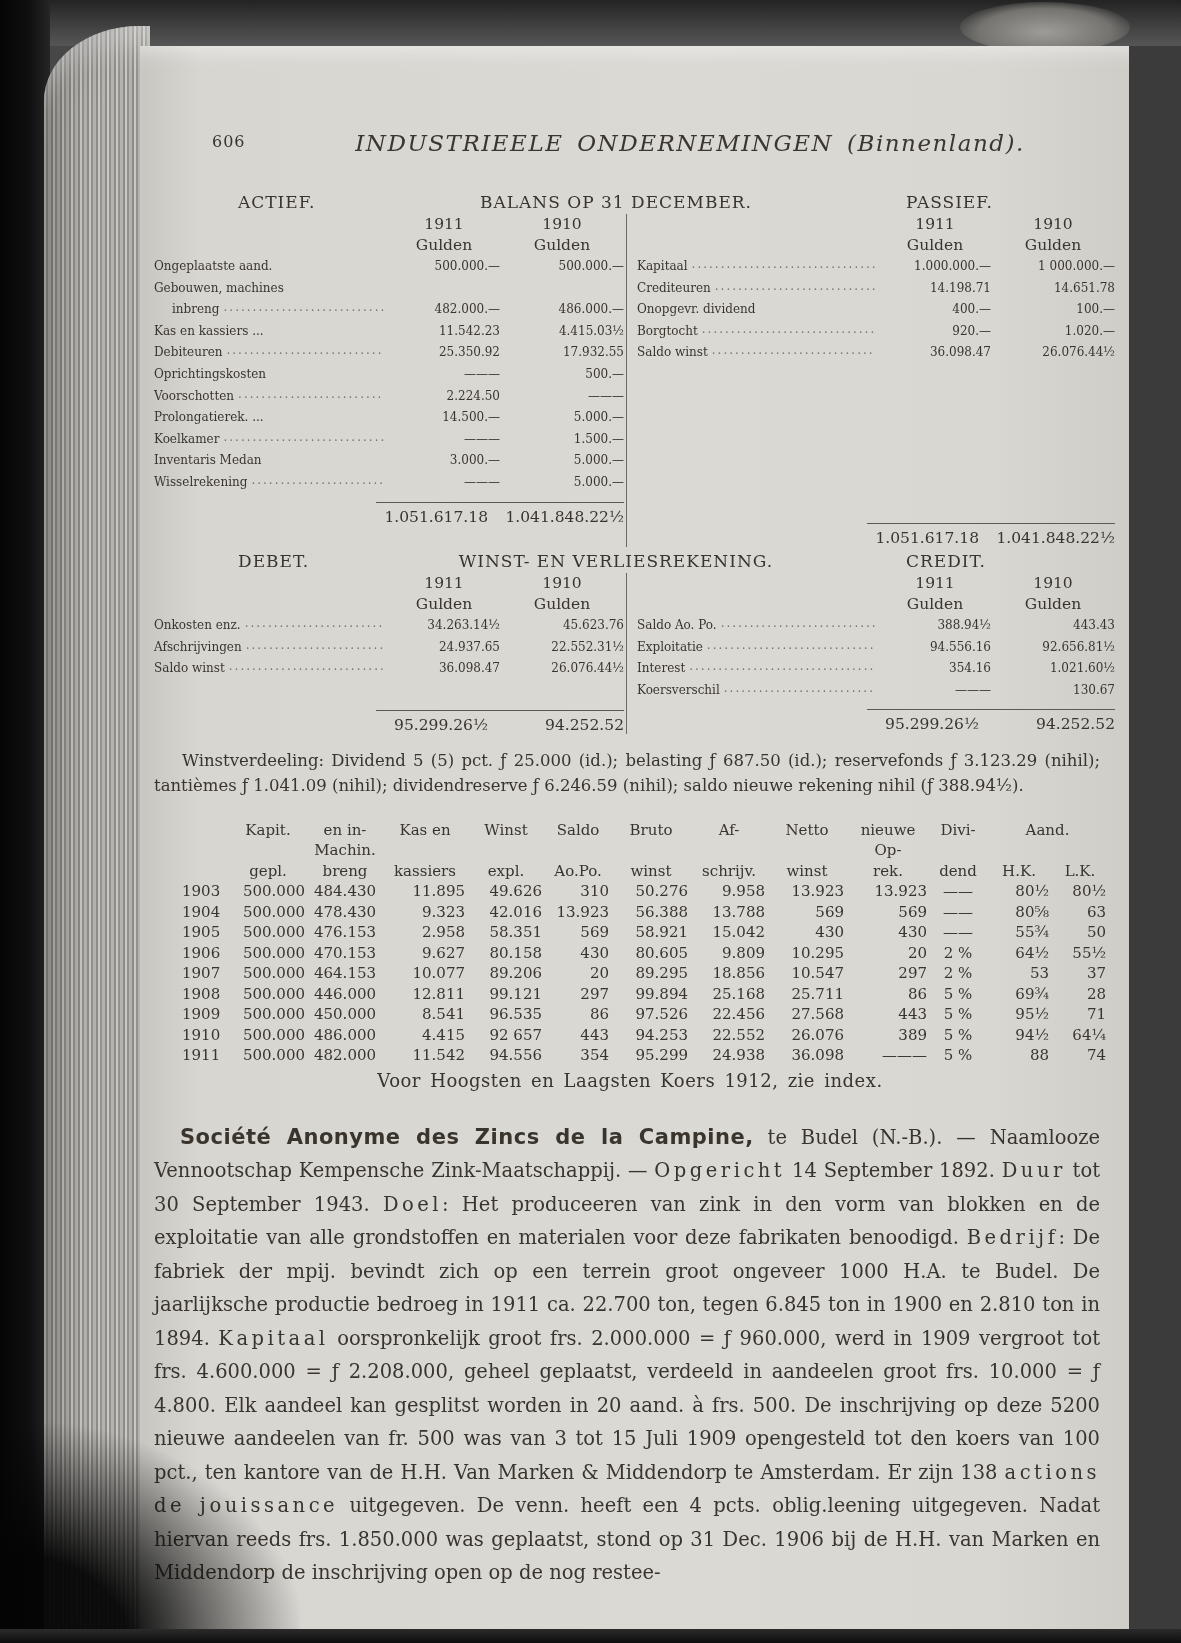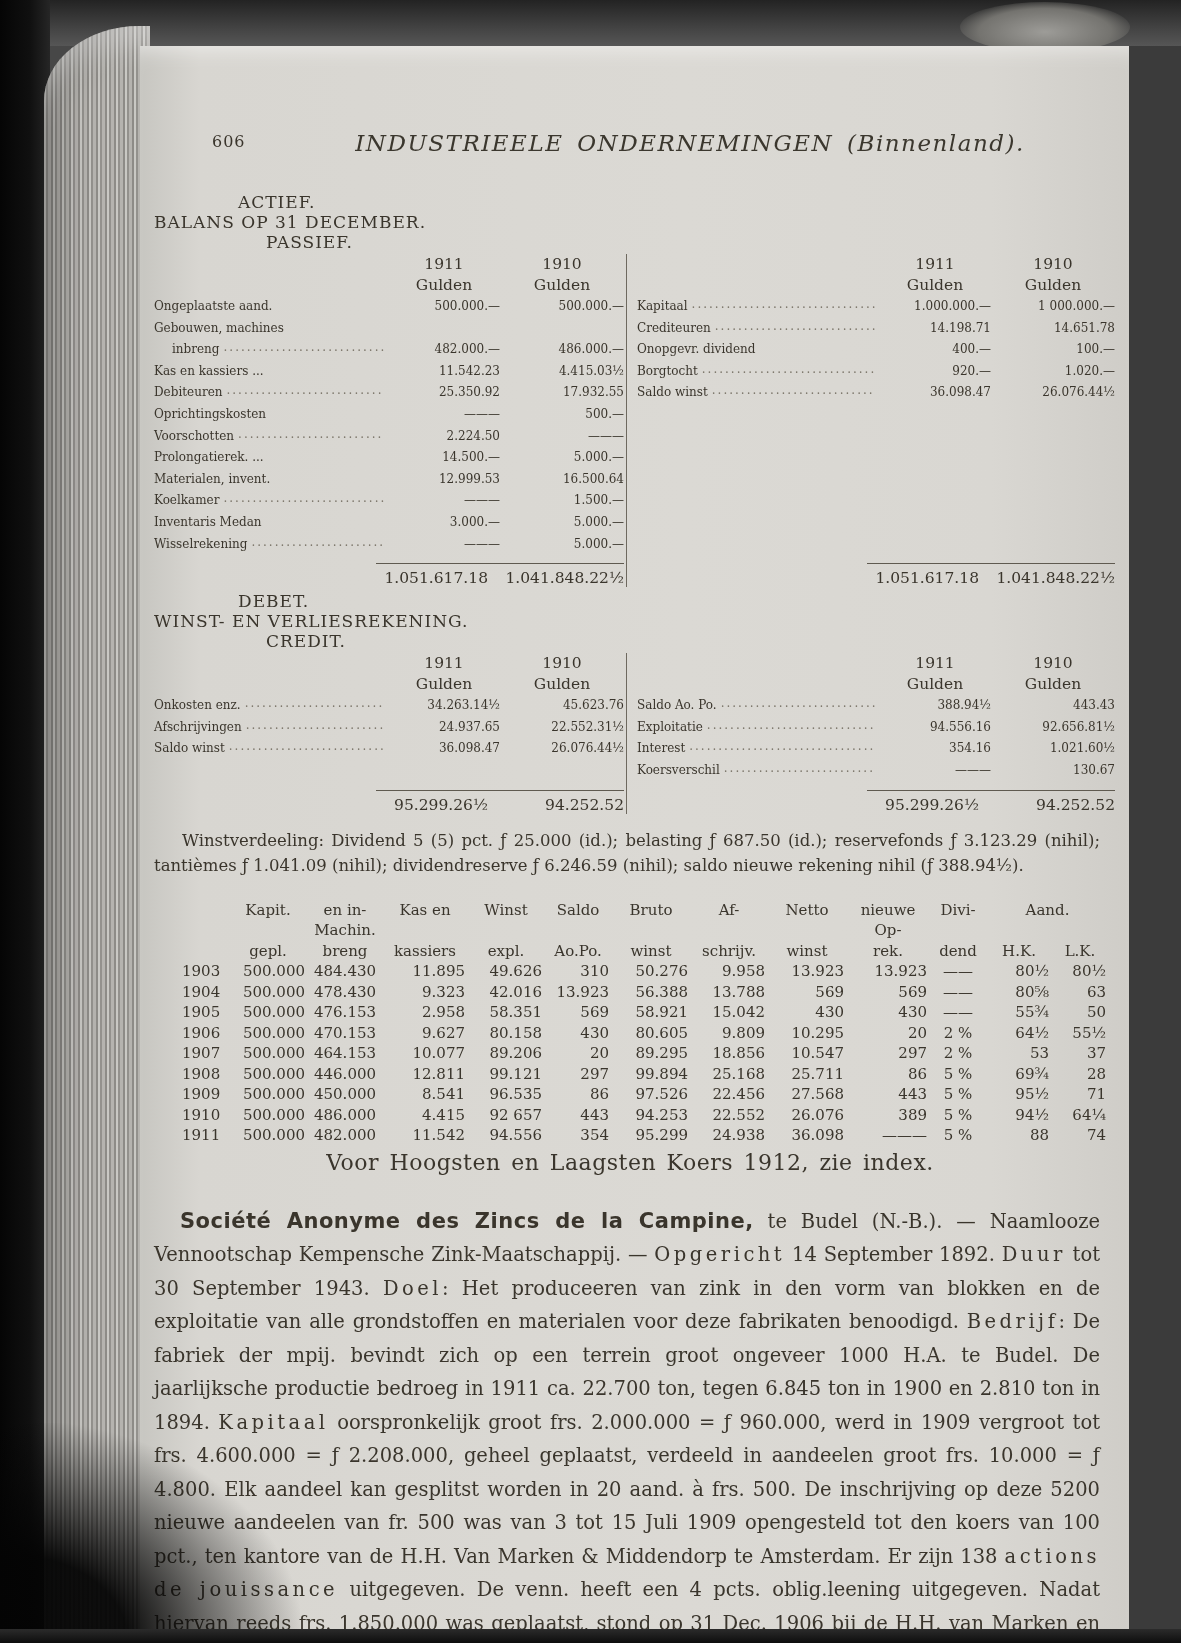--- a/index.html
+++ b/index.html
@@ -34,21 +34,21 @@
   .content { position:absolute; left:14px; top:0; width:952px; }
 
   
   .page-head { margin-top:84px; position:relative; height:30px; }
   .pagenum { position:absolute; left:58px; top:2px; font-size:16px; letter-spacing:1px; }
   .booktitle { text-align:center; padding-left:120px; font-style:italic; font-size:23px;
     letter-spacing:1.5px; word-spacing:5px; color:#3b372e; white-space:nowrap; }
 
   
   .tri-head { display:flex; justify-content:space-between; align-items:baseline;
-    font-size:17px; letter-spacing:1px; margin-top:32px;flex-direction:column; }
+    font-size:17px; letter-spacing:1px; margin-top:32px; }
   .tri-head .l { width:200px; padding-left:84px; white-space:nowrap; }
   .tri-head .c { flex:1; text-align:center; white-space:nowrap; }
   .tri-head .r { width:200px; text-align:left; padding-left:112px; white-space:nowrap; }
   .tri-head.second { margin-top:4px; }
 
   
   .acct { display:flex; margin-top:2px; }
   .half { width:470px; }
   .half.rgt { width:478px; border-left:1px solid #6e695f; padding-left:10px; margin-left:2px; }
   .yrrow { display:flex; font-size:15.5px; line-height:21px; }
@@ -87,21 +87,21 @@
   .c6 { width:74px; text-align:right; margin-left:5px; }
   .c7 { width:72px; text-align:right; margin-left:5px; }
   .c8 { width:74px; text-align:right; margin-left:5px; }
   .c9 { width:78px; text-align:right; margin-left:5px; }
   .c10 { width:52px; text-align:center; margin-left:5px; }
   .c11 { width:60px; text-align:right; margin-left:5px; }
   .c12 { width:52px; text-align:right; margin-left:5px; }
   .hrow span { text-align:center; }
   .hrow .c0 { text-align:left; }
   .c11w { width:117px; text-align:center; margin-left:5px; }
-  .idx-note { margin-top:4px; text-align:center; font-size:22px; letter-spacing:.5px; word-spacing:3px; }
+  .idx-note { margin-top:4px; text-align:center; font-size:18px; letter-spacing:.5px; word-spacing:3px; }
 
   
   .company { margin-top:30px; width:946px; font-size:19.5px; line-height:33.5px;
     text-align:justify; text-indent:26px; color:#3a352c; }
   .seg-bold { font-family:"DejaVu Sans","Liberation Sans",sans-serif; font-weight:bold;
     font-size:21px; letter-spacing:.5px; }
   .seg-spaced { letter-spacing:3.5px; }
 </style>
 </head>
 <body>
@@ -179,26 +179,20 @@
             <span class="lbl">Voorschotten</span>
             <span class="dotfill"></span>
             <span class="v">2.224.50</span>
             <span class="v2">———</span>
           </div>
             <div class="brow no-dots">
             <span class="lbl">Prolongatierek. ...</span>
             <span class="dotfill"></span>
             <span class="v">14.500.—</span>
             <span class="v2">5.000.—</span>
-          </div>
-            <div class="brow no-dots">
-            <span class="lbl">Materialen, invent.</span>
-            <span class="dotfill"></span>
-            <span class="v">12.999.53</span>
-            <span class="v2">16.500.64</span>
           </div>
             <div class="brow">
             <span class="lbl">Koelkamer</span>
             <span class="dotfill"></span>
             <span class="v">———</span>
             <span class="v2">1.500.—</span>
           </div>
             <div class="brow no-dots">
             <span class="lbl">Inventaris Medan</span>
             <span class="dotfill"></span>

